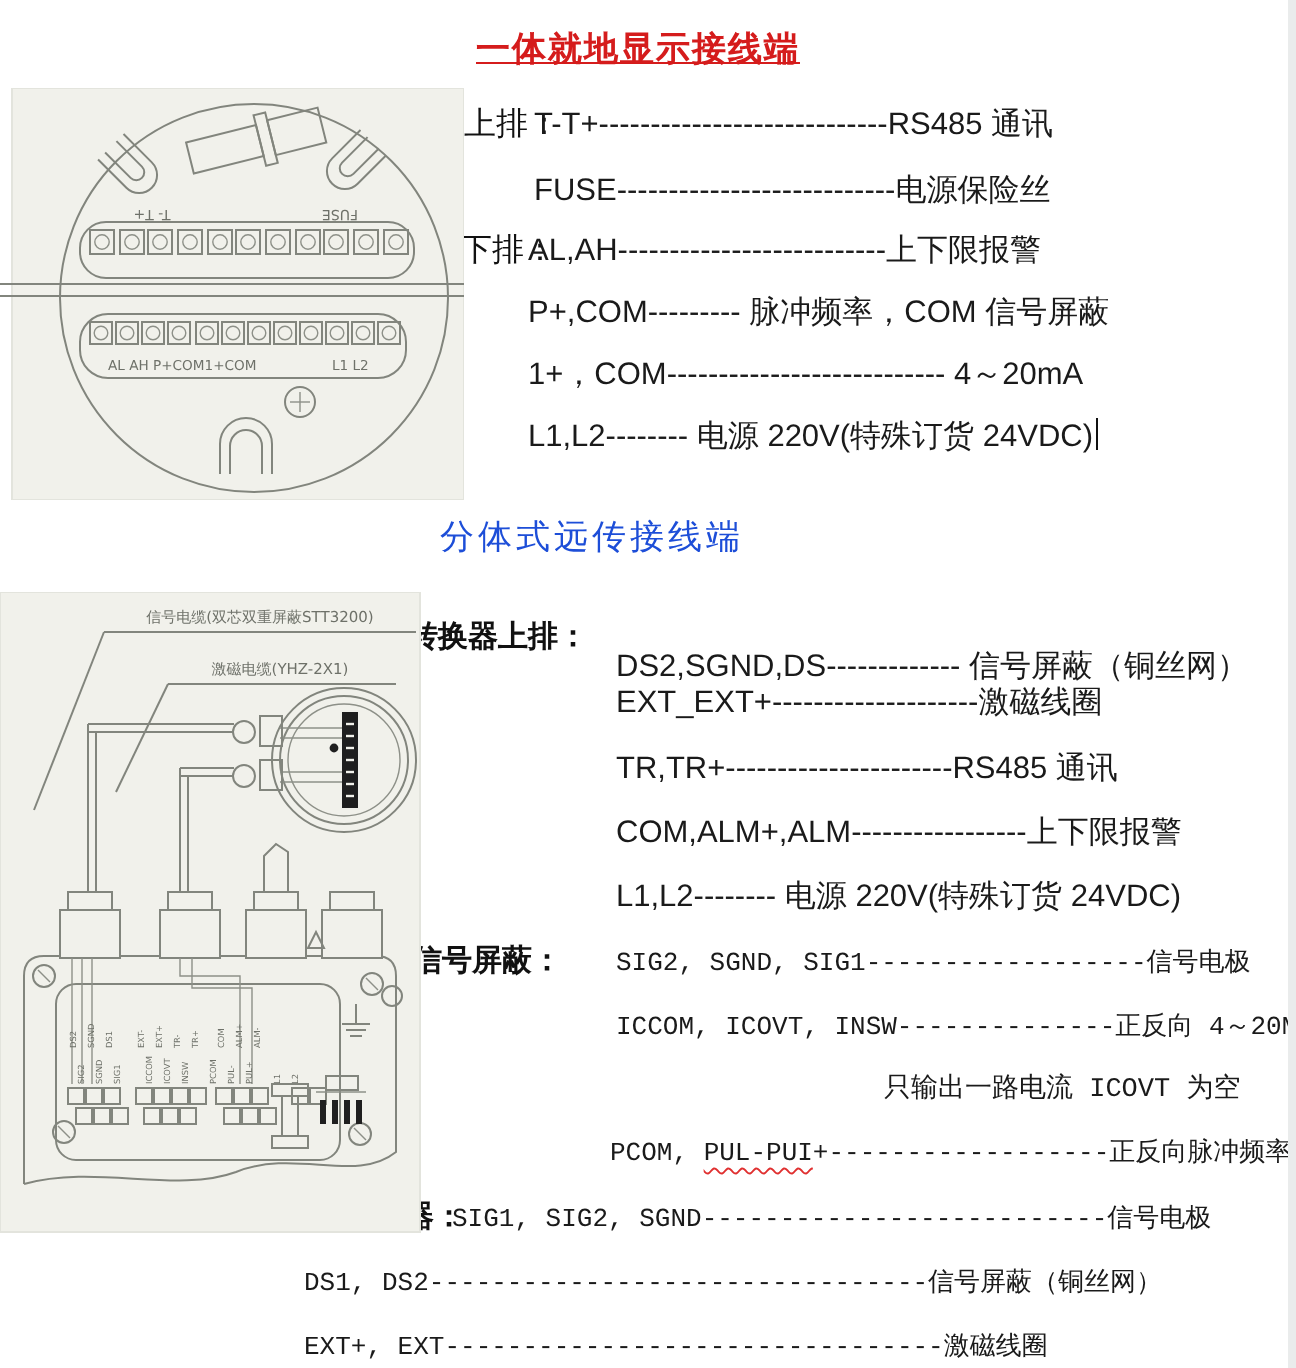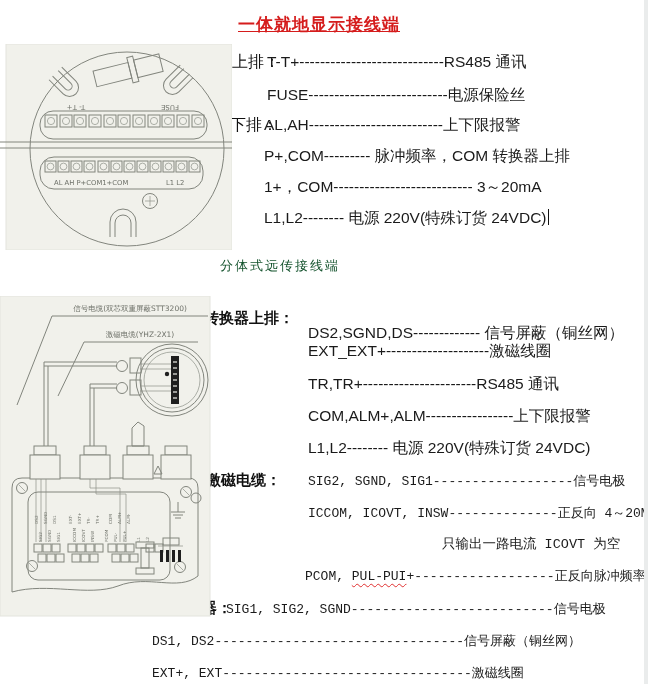--- a/index.html
+++ b/index.html
@@ -1,21 +1,21 @@
 <!DOCTYPE html>
 <html><head>
 <meta charset="utf-8">
 <style>
   html,body{margin:0;padding:0;}
   body{width:648px;height:684px;position:relative;background:#ffffff;overflow:hidden;
        font-family:"Liberation Serif", serif;}
   .abs{position:absolute;white-space:nowrap;}
   .title{color:#d51c1c;font-weight:bold;font-size:17px;text-decoration:underline;
          text-decoration-color:#d51c1c;letter-spacing:1px;}
-  .h2{font-size:13px;color:#14532d;letter-spacing:2px;}
+  .h2{font-size:17px;color:#1d4ed8;letter-spacing:2px;}
   .lbl{font-weight:normal;font-size:16px;color:#111;font-family:"Liberation Serif",serif;}
   .lbl2{font-weight:bold;font-size:15px;color:#111;font-family:"Liberation Serif",serif;}
   .serif{font-size:15.5px;color:#1a1a1a;font-family:Liberation Sans, sans-serif;}
   .mono{font-size:13px;color:#1a1a1a;font-family:"Liberation Mono","DejaVu Sans Mono",monospace;text-align:center;}
   .wavy{text-decoration:underline wavy #e03030;text-decoration-thickness:1px;text-underline-offset:3px;}
   .caret{display:inline-block;width:1.5px;height:16px;background:#111;vertical-align:-2px;margin-left:1px;}
   .edge{position:absolute;right:0;top:0;width:4px;height:100%;background:#eaecec;}
   svg .ln{stroke:#82857d;fill:none;stroke-width:1;}
   svg .thin{stroke:#8d9088;fill:none;stroke-width:0.7;}
   svg .bgf{fill:#f1f1eb;stroke:#82857d;stroke-width:1;}
@@ -26,22 +26,22 @@
 </head>
 <body>
 
 <div class="abs title" style="left:238px;top:0;width:260px;margin-top:13px;">一体就地显示接线端</div>
 
 <div class="abs lbl" style="left:232px;top:52px">上排：</div>
 <div class="abs serif" style="left:267px;top:52px">T-T+----------------------------RS485 通讯</div>
 <div class="abs serif" style="left:267px;top:85px">FUSE---------------------------电源保险丝</div>
 <div class="abs lbl" style="left:230px;top:115px">下排：</div>
 <div class="abs serif" style="left:264px;top:115px">AL,AH--------------------------上下限报警</div>
-<div class="abs serif" style="left:264px;top:146px">P+,COM--------- 脉冲频率，COM 转换器上排</div>
-<div class="abs serif" style="left:264px;top:177px">1+，COM--------------------------- 3～20mA</div>
+<div class="abs serif" style="left:264px;top:146px">P+,COM--------- 脉冲频率，COM 信号屏蔽</div>
+<div class="abs serif" style="left:264px;top:177px">1+，COM--------------------------- 4～20mA</div>
 <div class="abs serif" style="left:264px;top:208px">
   <span>L1,L2-------- 电源 220V(特殊订货 24VDC)</span><span class="caret"></span>
 </div>
 
 <svg class="abs" style="left:0;top:44px" width="232" height="206" viewBox="0 0 232 206">
   <rect class="bgf" x="6" y="0" width="226" height="206" style="stroke:#e3e4dd"></rect>
   <circle class="ln" cx="127" cy="105" r="97"></circle>
 
   <line class="ln" x1="0" y1="98" x2="232" y2="98"></line>
   <line class="ln" x1="0" y1="104" x2="232" y2="104"></line>
@@ -132,21 +132,21 @@
 </svg>
 
 <div class="abs h2" style="left:220px;top:257px">分体式远传接线端</div>
 
 <div class="abs lbl2" style="left:204px;top:309px">转换器上排：</div>
 <div class="abs serif" style="left:308px;top:323px">DS2,SGND,DS------------- 信号屏蔽（铜丝网）</div>
 <div class="abs serif" style="left:308px;top:341px">EXT_EXT+--------------------激磁线圈</div>
 <div class="abs serif" style="left:308px;top:374px">TR,TR+----------------------RS485 通讯</div>
 <div class="abs serif" style="left:308px;top:406px">COM,ALM+,ALM-----------------上下限报警</div>
 <div class="abs serif" style="left:308px;top:438px">L1,L2-------- 电源 220V(特殊订货 24VDC)</div>
-<div class="abs lbl2" style="left:206px;top:471px">激磁电缆：</div>
+<div class="abs lbl2" style="left:206px;top:471px">信号屏蔽：</div>
 <div class="abs mono" style="left:308px;top:472px">SIG2, SGND, SIG1------------------信号电极</div>
 <div class="abs mono" style="left:308px;top:504px">ICCOM, ICOVT, INSW--------------正反向 4～20Ma</div>
 <div class="abs mono" style="left:442px;top:535px;font-size:13.5px">只输出一路电流 ICOVT 为空</div>
 <div class="abs mono" style="left:305px;top:567px">
   <span>PCOM, </span><span class="wavy">PUL-PUI</span><span>+------------------正反向脉冲频率</span>
 </div>
 <div class="abs lbl2" style="left:172px;top:599px">传感器：</div>
 <div class="abs mono" style="left:226px;top:600px">SIG1, SIG2, SGND--------------------------信号电极</div>
 <div class="abs mono" style="left:152px;top:632px">DS1, DS2--------------------------------信号屏蔽（铜丝网）</div>
 <div class="abs mono" style="left:152px;top:664px">EXT+, EXT--------------------------------激磁线圈</div>

